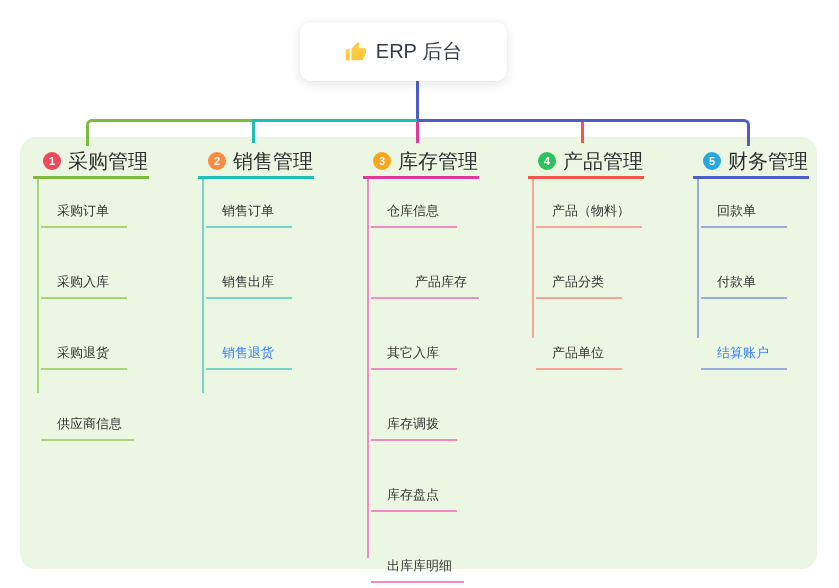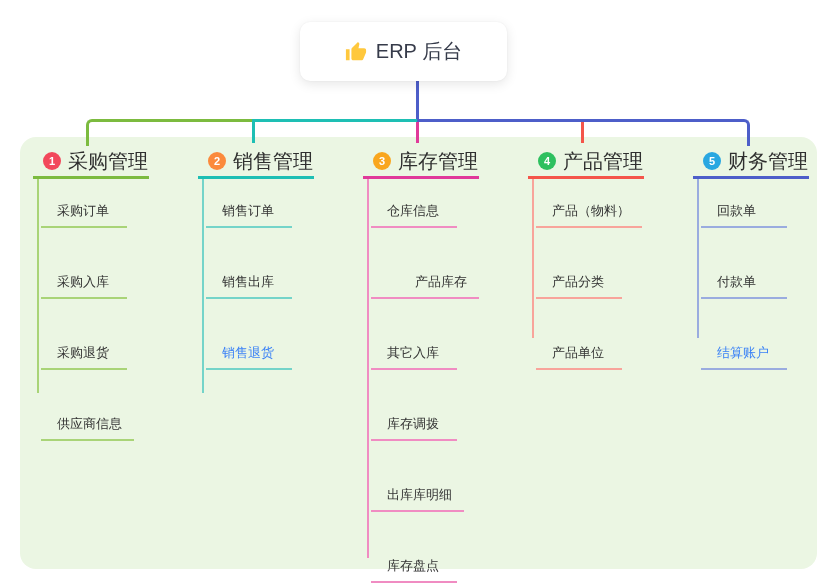--- a/index.html
+++ b/index.html
@@ -80,22 +80,22 @@
     <div class="branch-header" style="border-bottom-color: rgb(224, 57, 154);">
       <span class="badge" style="background: rgb(249, 166, 30);">3</span>
       <span class="branch-label">库存管理</span>
     </div>
     <div class="rail" style="background: rgb(240, 140, 194); height: 379px;"></div>
     <div class="children">
         <div class="child" style="border-bottom-color: rgb(240, 140, 194); color: rgb(51, 51, 51);">仓库信息</div>
         <div class="child" style="border-bottom-color: rgb(240, 140, 194); color: rgb(51, 51, 51); padding-left: 44px;">产品库存</div>
         <div class="child" style="border-bottom-color: rgb(240, 140, 194); color: rgb(51, 51, 51); padding-left: 16px;">其它入库</div>
         <div class="child" style="border-bottom-color: rgb(240, 140, 194); color: rgb(51, 51, 51);">库存调拨</div>
+        <div class="child" style="border-bottom-color: rgb(240, 140, 194); color: rgb(51, 51, 51);">库存盘点</div>
         <div class="child" style="border-bottom-color: rgb(240, 140, 194); color: rgb(51, 51, 51);">出库库明细</div>
-        <div class="child" style="border-bottom-color: rgb(240, 140, 194); color: rgb(51, 51, 51);">库存盘点</div>
       </div>
   </div>
     <div class="branch" style="left: 528px;">
     <div class="branch-header" style="border-bottom-color: rgb(244, 85, 74);">
       <span class="badge" style="background: rgb(46, 192, 95);">4</span>
       <span class="branch-label">产品管理</span>
     </div>
     <div class="rail" style="background: rgb(248, 164, 155); height: 159px;"></div>
     <div class="children">
         <div class="child" style="border-bottom-color: rgb(248, 164, 155); color: rgb(51, 51, 51);">产品（物料）</div>

